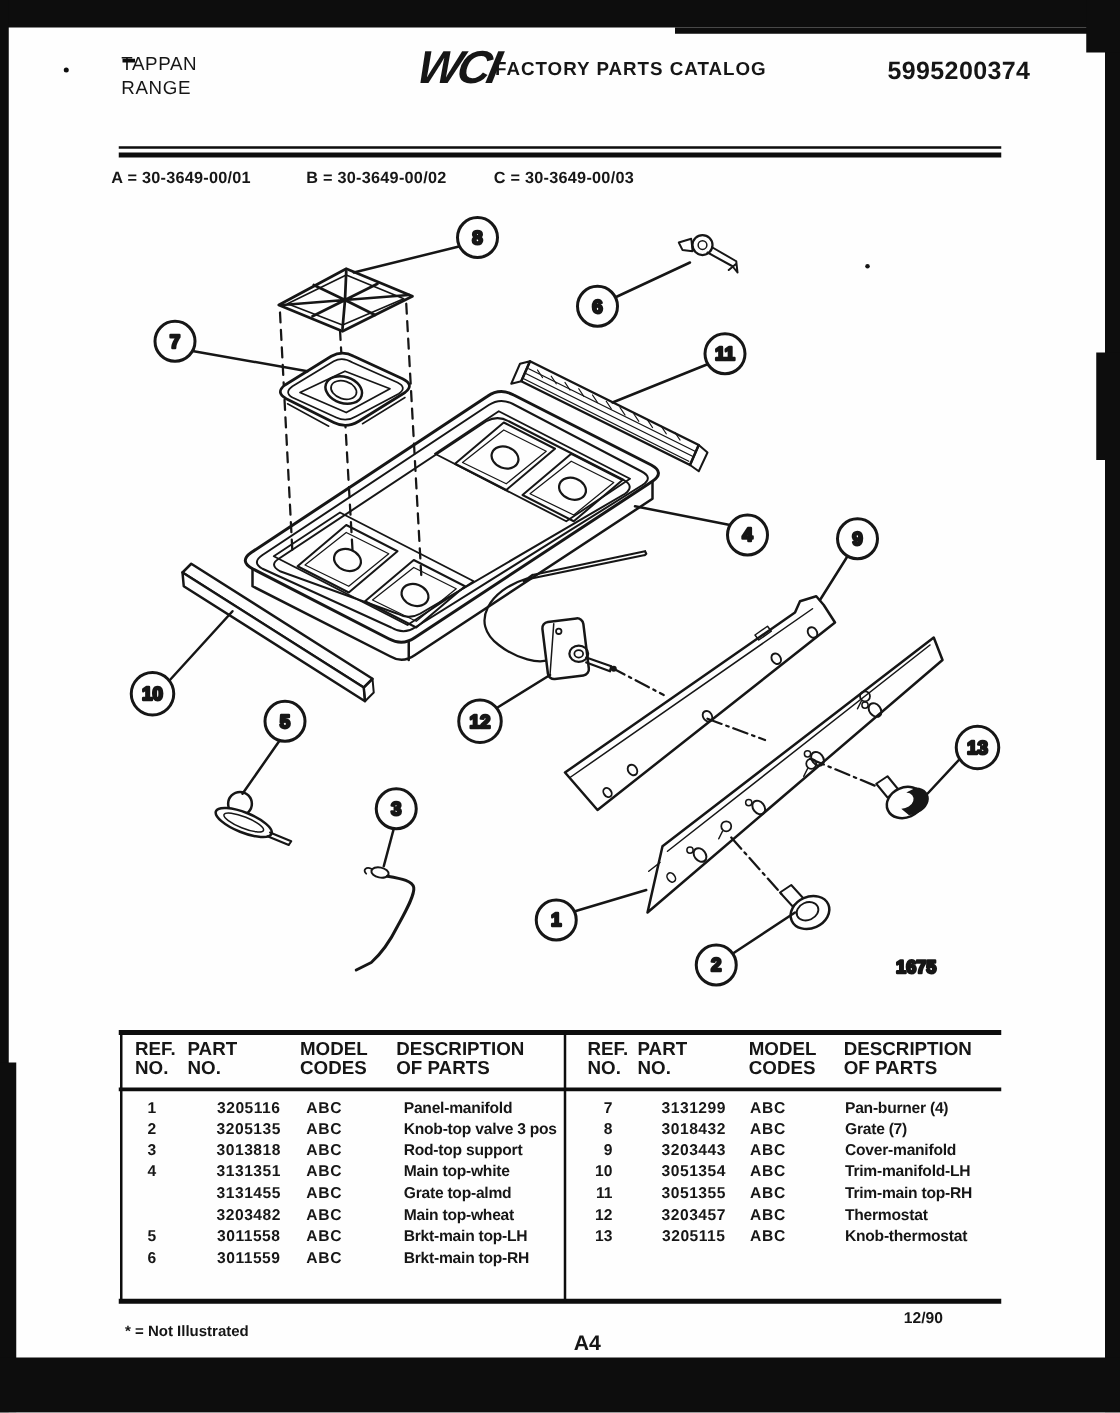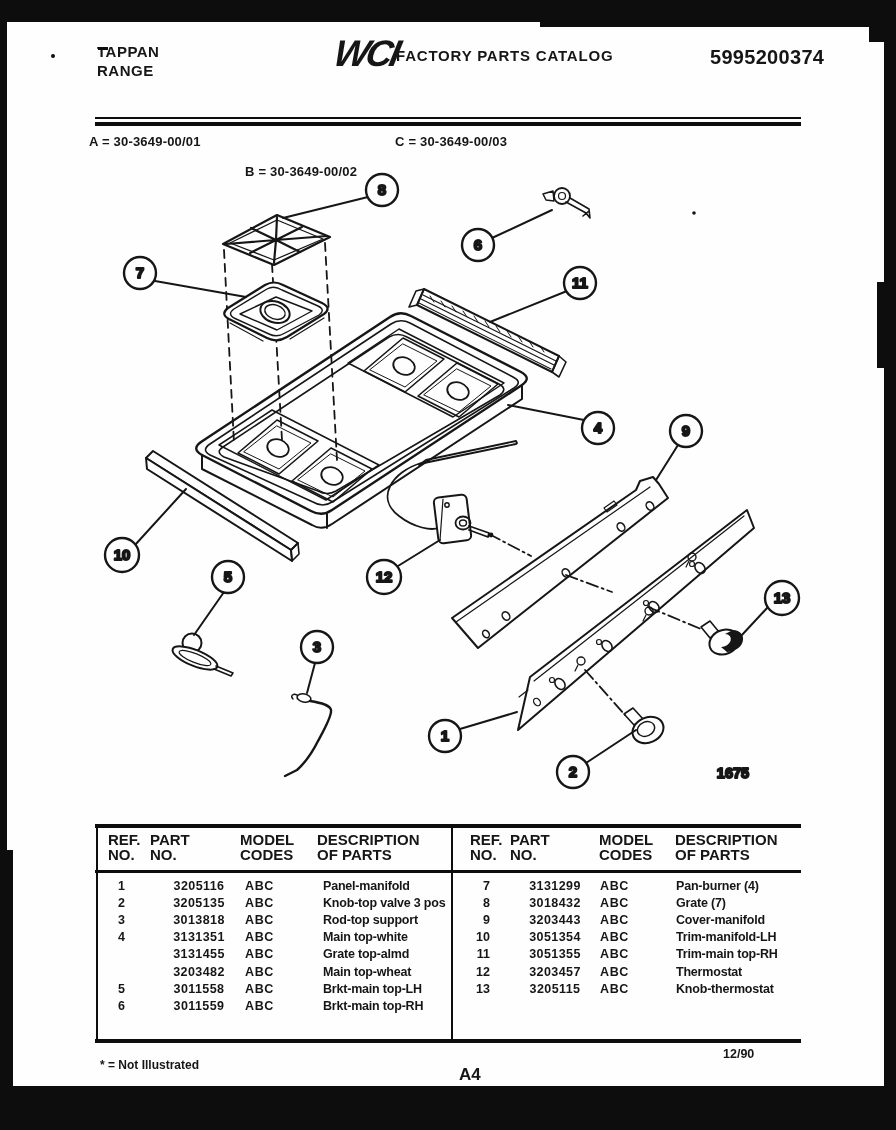--- a/index.html
+++ b/index.html
@@ -2,21 +2,21 @@
 <html><head>
 <meta charset="utf-8">
 <style>
   html,body{margin:0;padding:0;background:#777;}
   .page{position:relative;width:896px;height:1130px;background:#fefefe;overflow:hidden;
         font-family:"Liberation Sans", sans-serif;color:#161616;}
   .abs{position:absolute;white-space:nowrap;}
   
   .frame{position:absolute;background:#0d0d0d;}
   
-  .brand{font-size:15px;font-weight:700;letter-spacing:.5px;line-height:19px;}
+  .brand{font-size:15px;font-weight:400;letter-spacing:.5px;line-height:19px;}
   .brand-cross{position:absolute;width:10px;height:3px;background:#0d0d0d;}
   .logo{font-size:37px;font-weight:800;font-style:italic;letter-spacing:-3px;
         transform:skewX(-12deg);transform-origin:left bottom;}
   .cat-title{font-size:15px;font-weight:800;letter-spacing:.8px;}
   .pubnum{font-size:20px;font-weight:800;letter-spacing:.3px;}
   .rule{position:absolute;background:#0d0d0d;}
   .models{font-size:13px;font-weight:800;letter-spacing:.2px;}
   
   .th{position:absolute;font-size:15px;font-weight:800;line-height:15px;}
   .rows{position:absolute;width:356px;}
@@ -56,21 +56,21 @@
   <div class="brand-cross" style="left:98px;top:47px;"></div>
   <div class="abs brand" style="left:97px;top:61px;">RANGE</div>
   <div class="abs logo" style="left:330px;top:33px;">WCI</div>
   <div class="abs cat-title" style="left:396px;top:47px;">FACTORY PARTS CATALOG</div>
   <div class="abs pubnum" style="left:710px;top:46px;">5995200374</div>
 
   <div class="rule" style="left:95px;top:117px;width:706px;height:2px;"></div>
   <div class="rule" style="left:95px;top:122px;width:706px;height:4px;"></div>
 
   <div class="abs models" style="left:89px;top:134px;">A = 30-3649-00/01</div>
-  <div class="abs models" style="left:245px;top:134px;margin-top:30px;">B = 30-3649-00/02</div>
+  <div class="abs models" style="left:245px;top:134px;">B = 30-3649-00/02</div>
   <div class="abs models" style="left:395px;top:134px;">C = 30-3649-00/03</div>
 
   <svg width="896" height="1130" viewBox="0 0 896 1130" style="position:absolute;left:0;top:0;" fill="none" stroke="#161616" stroke-width="2" stroke-linecap="round" stroke-linejoin="round">
 
     <g>
       <path fill="#fefefe" stroke-width="2.4" d="M 411,316 L 521,372 Q 532,378 522,385 L 332,510 Q 322,517 311,511 L 202,455 Q 191,449 201,442 L 390,317 Q 400,310 411,316 Z"></path>
       <path stroke-width="1.6" d="M 410,323 L 513,377 Q 523,382 514,388 L 332,502 Q 323,508 313,502 L 210,455 Q 201,450 210,444 L 391,324 Q 400,318 410,323 Z"></path>
       <path stroke-width="1.6" d="M 407,337 L 499,384 Q 508,389 500,395 L 336,491 Q 327,496 318,491 L 224,457 Q 215,452 223,447 L 389,337 Q 398,332 407,337 Z"></path>
       <path stroke-width="2" d="M 522,385 L 522,399 L 332,524 Q 322,531 312,525 L 202,469 L 202,455 M 327,514 L 327,528"></path>
       <path stroke-width="1.5" d="M 399,329 L 504,383 L 453,417 L 348,363 Z"></path>

